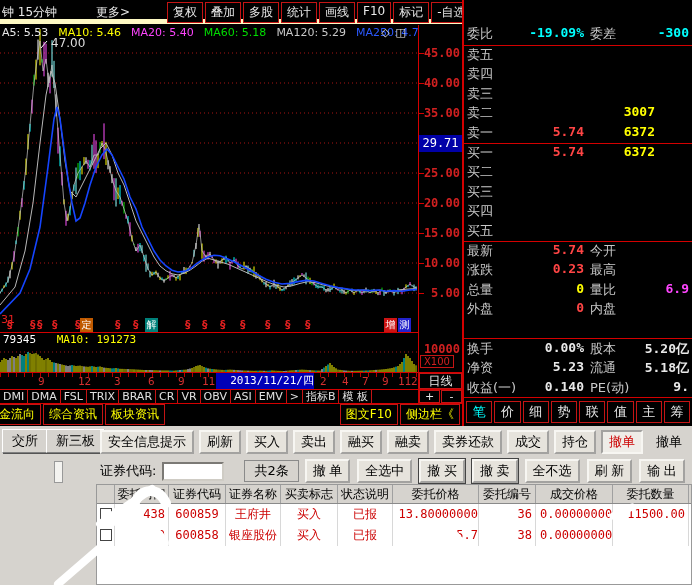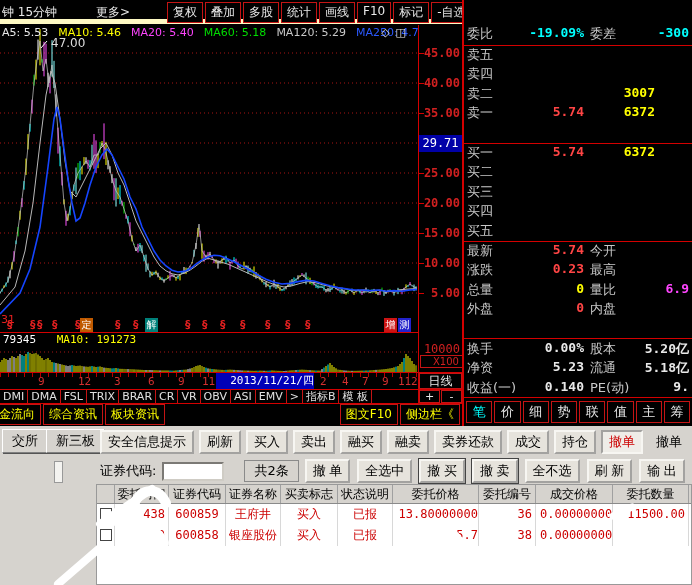--- a/index.html
+++ b/index.html
@@ -36,22 +36,22 @@
   font-size:11px;text-align:right;line-height:16px;font-family:"DejaVu Sans Mono",monospace}
 #indicator-row{position:absolute;left:0;top:390px;width:418px;height:13px;display:flex}
 .ind-tab{border-right:1px solid #c41414;color:#e0e0e0;font-size:11px;line-height:13px;padding:0 3px;white-space:nowrap;cursor:default}
 
 #vx{position:absolute;left:418px;top:25px;width:1px;height:378px;background:#d40000}
 #axis-col{position:absolute;left:419px;top:25px;width:43px;height:347px;background:#000}
 .ptick{position:absolute;right:2px;color:#d02020;font-size:12px;font-weight:bold;font-family:"DejaVu Sans Mono",monospace}
 .ptick-dash{position:absolute;left:0;width:5px;height:1px;background:#d40000}
 #cursor-box{position:absolute;left:0;top:110px;width:43px;height:17px;background:#0000a8;color:#fff;
   font-size:12px;line-height:17px;text-align:center;font-family:"DejaVu Sans Mono",monospace}
-#vol-tick{position:absolute;right:2px;top:317px;color:#d02020;font-size:12px;font-weight:normal;font-family:"DejaVu Sans Mono",monospace}
-#vol-unit{position:absolute;left:1px;top:330px;border:1px solid #c41414;color:#d02020;font-size:10px;padding:0 12px}
+#vol-tick{position:absolute;right:2px;top:317px;color:#d02020;font-size:12px;font-weight:bold;font-family:"DejaVu Sans Mono",monospace}
+#vol-unit{position:absolute;left:1px;top:330px;border:1px solid #c41414;color:#d02020;font-size:10px;padding:0 3px}
 #cell-period{position:absolute;left:419px;top:373px;width:43px;height:16px;border:1px solid #c41414;
   color:#e8e8e8;font-size:12px;text-align:center;line-height:14px;background:#000}
 #cell-plus{position:absolute;left:419px;top:390px;width:21px;height:13px;border:1px solid #c41414;color:#e8e8e8;font-size:11px;text-align:center;line-height:11px}
 #cell-minus{position:absolute;left:441px;top:390px;width:21px;height:13px;border:1px solid #c41414;color:#e8e8e8;font-size:11px;text-align:center;line-height:11px}
 
 #info-row{position:absolute;left:0;top:404px;width:462px;height:21px;display:flex;background:#000;overflow:hidden}
 .info-tab{border:1px solid #c41414;color:#ffff00;font-size:12px;padding:1px 5px;margin-right:2px;white-space:nowrap;cursor:default}
 .info-tab.cut{margin-left:-7px}
 #info-spacer{flex:1}
 
@@ -687,20 +687,25 @@
           <span class="q-l">卖五</span>
           <span class="q-num q-p c-red"></span>
           <span class="q-num q-v c-yellow"></span>
         </div>
         <div class="q-row">
           <span class="q-l">卖四</span>
           <span class="q-num q-p c-red"></span>
           <span class="q-num q-v c-yellow"></span>
         </div>
         <div class="q-row">
+          <span class="q-l">卖三</span>
+          <span class="q-num q-p c-red"></span>
+          <span class="q-num q-v c-yellow"></span>
+        </div>
+        <div class="q-row">
           <span class="q-l">卖二</span>
           <span class="q-num q-p c-red"></span>
           <span class="q-num q-v c-yellow">3007</span>
         </div>
         <div class="q-row">
           <span class="q-l">卖一</span>
           <span class="q-num q-p c-red">5.74</span>
           <span class="q-num q-v c-yellow">6372</span>
         </div>
       </div>

